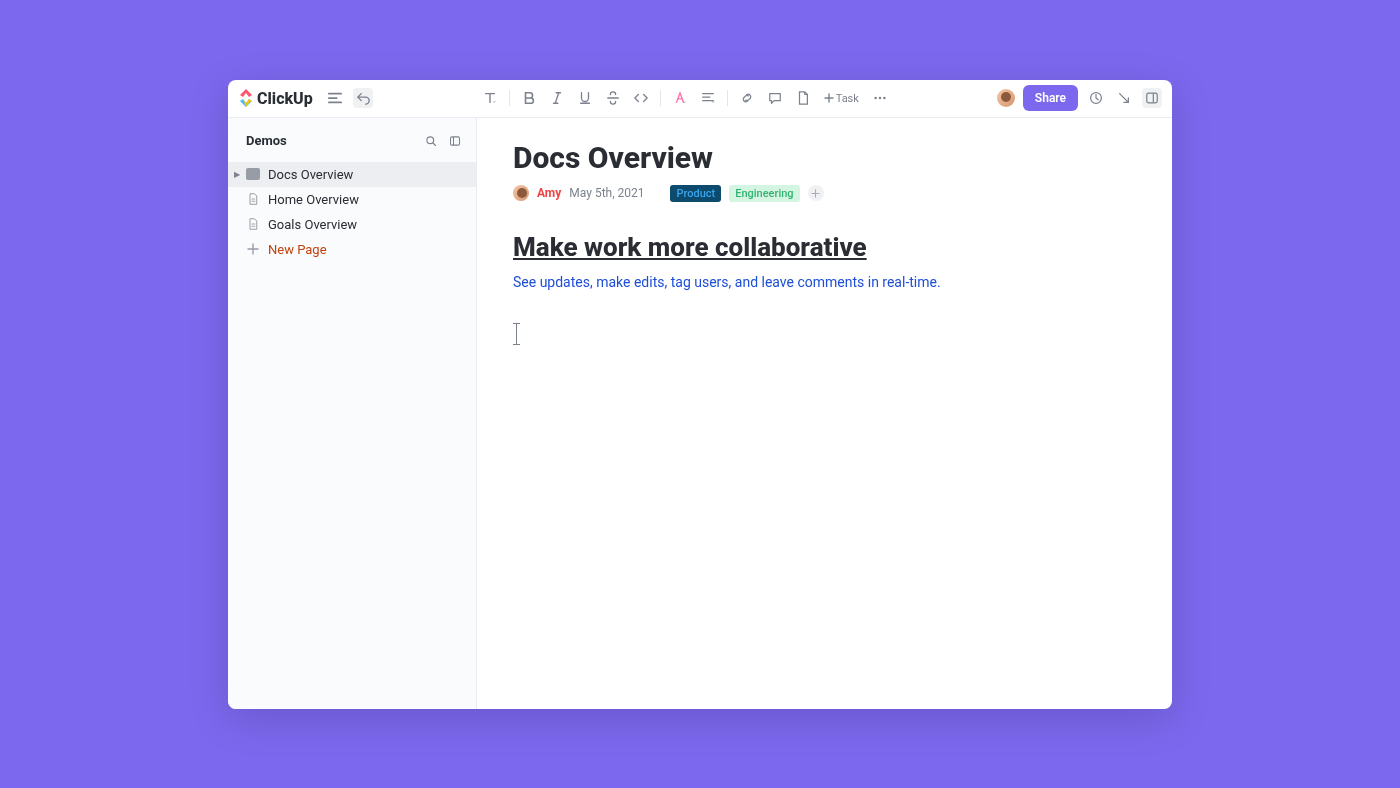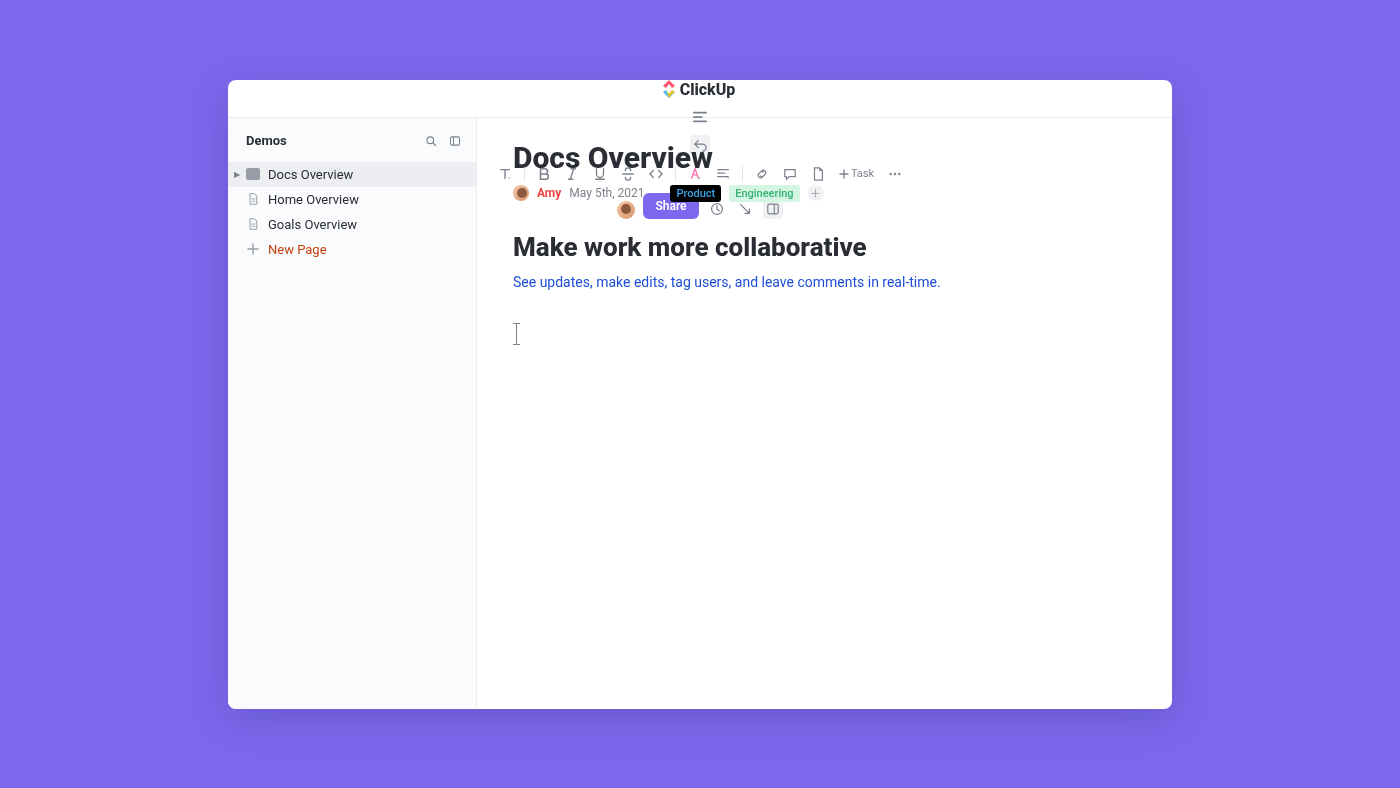--- a/index.html
+++ b/index.html
@@ -26,21 +26,20 @@
     top: 0;
   }
   
   .topbar {
     height: 38px;
     border-bottom: 1px solid #e9ebf0;
     display: flex;
     align-items: center;
     padding: 0 10px;
     gap: 8px;
-    flex-direction: column;
   }
   .logo {
     display: flex;
     align-items: center;
     gap: 3px;
     font-weight: 800;
     font-size: 16px;
     color: #292d34;
     margin-right: 4px;
   }
@@ -85,21 +84,21 @@
     gap: 2px;
     font-size: 11px;
     color: #7c828d;
     padding: 2px 4px;
     cursor: pointer;
   }
   .task-btn svg { width: 10px; height: 10px; }
   .color-a { color: #fd71af; }
   .topbar-right {
     display: flex;
-    align-items: flex-end;
+    align-items: center;
     gap: 8px;
   }
   .avatar {
     width: 18px;
     height: 18px;
     border-radius: 50%;
     background: linear-gradient(135deg,#f5c6a5,#d7976e);
     position: relative;
     overflow:hidden;
   }
@@ -199,34 +198,35 @@
   }
   .meta-row .avatar { width: 16px; height: 16px; }
   .author { font-weight: 700; color: #ef4444; }
   .date { color: #7c828d; }
   .tag {
     font-size: 11px;
     padding: 2px 6px;
     border-radius: 3px;
     font-weight: 500;
   }
-  .tag.product { background: #000000; color: #3ba4e8; }
+  .tag.product { background: #0c4a6e; color: #3ba4e8; }
   .tag.engineering { background: #d4f5e2; color: #33b371; }
   .tag-add {
     width: 16px; height:16px; border-radius:50%;
     background:#f0f1f3; color:#a9adb5;
     display:flex;align-items:center;justify-content:center;
     cursor:pointer;
   }
   .tag-add svg{width:9px;height:9px;}
   .h2 {
     font-size: 26px;
     font-weight: 800;
     color: #2a2e34;
     margin-bottom: 10px;
+    text-decoration: underline;
   }
   .para {
     font-size: 14px;
     color: #1d4ed8;
     line-height: 1.5;
     margin-bottom: 30px;
   }
   .cursor-caret {
     width: 8px;
     height: 22px;

